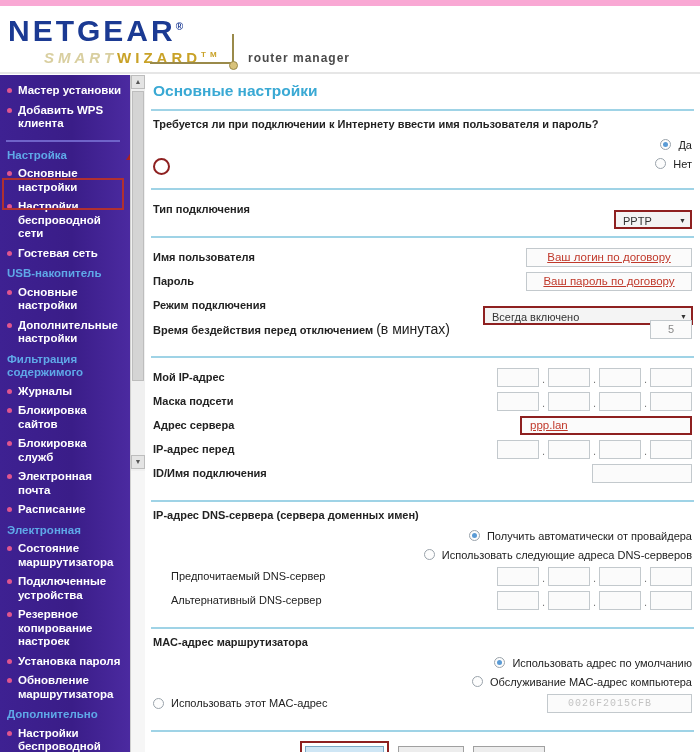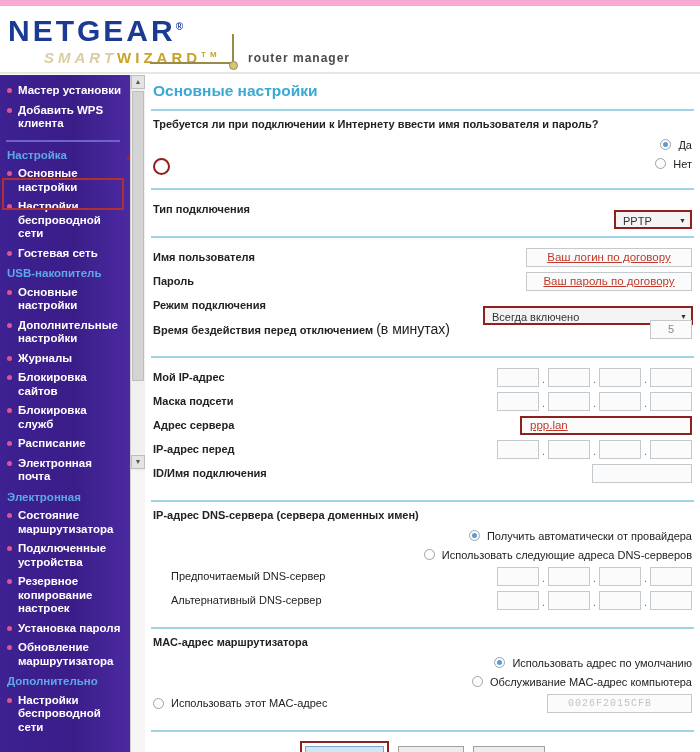--- a/index.html
+++ b/index.html
@@ -217,25 +217,26 @@
       <div class="nav-item">Мастер установки</div>
       <div class="nav-item">Добавить WPS клиента</div>
       <div class="nav-sep"></div>
       <div class="nav-head">Настройка</div>
       <div class="nav-item">Основные настройки</div>
       <div class="nav-item">Настройки беспроводной сети</div>
       <div class="nav-item">Гостевая сеть</div>
       <div class="nav-head">USB-накопитель</div>
       <div class="nav-item">Основные настройки</div>
       <div class="nav-item">Дополнительные настройки</div>
+      <div class="nav-head">Фильтрация содержимого</div>
       <div class="nav-item">Журналы</div>
       <div class="nav-item">Блокировка сайтов</div>
       <div class="nav-item">Блокировка служб</div>
+      <div class="nav-item">Электронная почта</div>
       <div class="nav-item">Расписание</div>
-      <div class="nav-item">Электронная почта</div>
       <div class="nav-head">Электронная</div>
       <div class="nav-item">Состояние маршрутизатора</div>
       <div class="nav-item">Подключенные устройства</div>
       <div class="nav-item">Резервное копирование настроек</div>
       <div class="nav-item">Установка пароля</div>
       <div class="nav-item">Обновление маршрутизатора</div>
       <div class="nav-head">Дополнительно</div>
       <div class="nav-item">Настройки беспроводной сети</div>
     </div>
   <div id="nav-highlight"></div>

